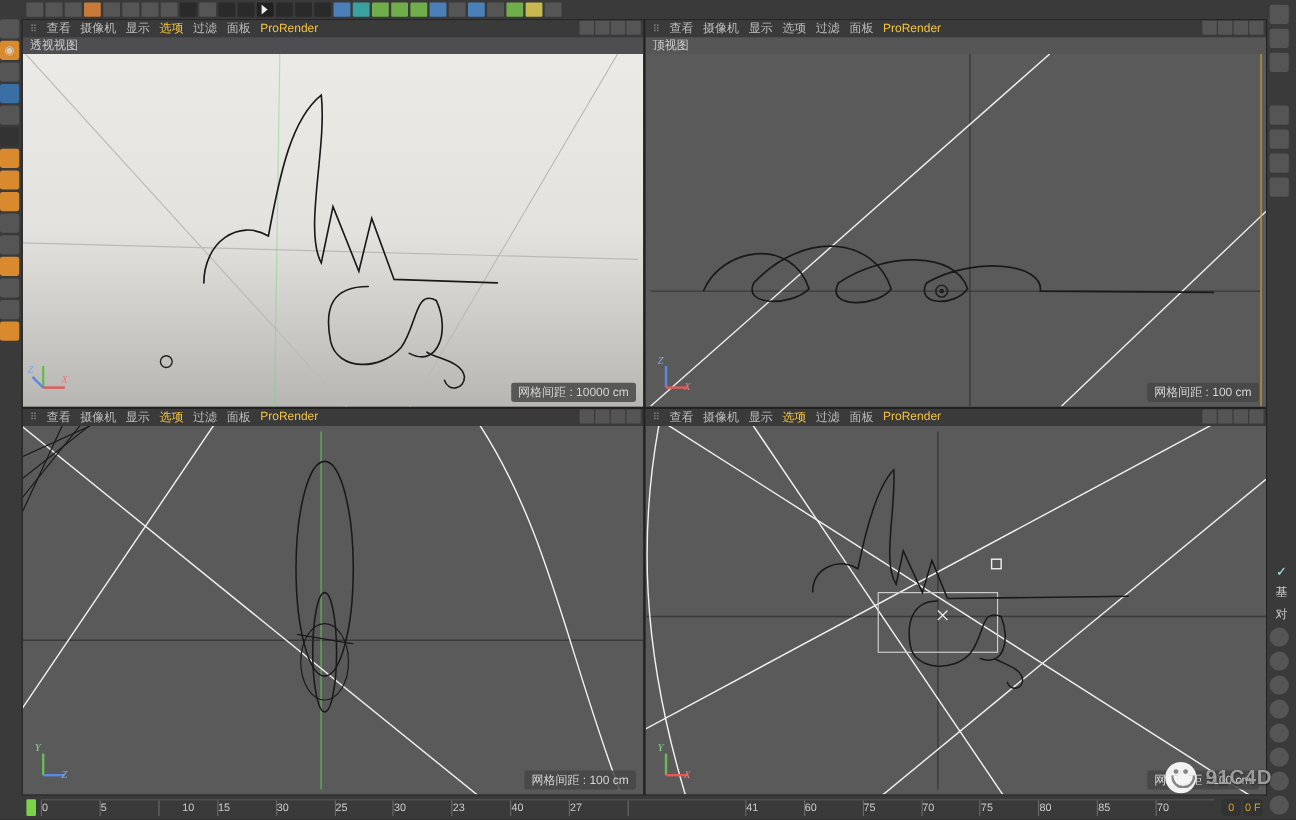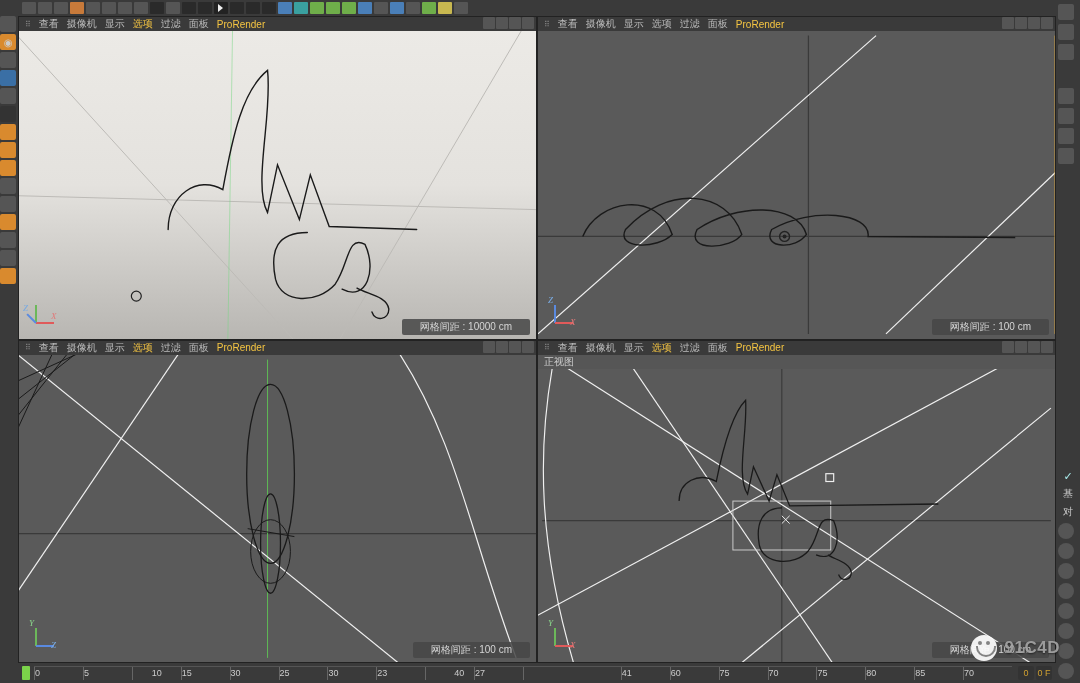--- a/index.html
+++ b/index.html
@@ -35,21 +35,21 @@
 .vp-title.dark{background:#4d4d52}
 .vp-canvas{flex:1;position:relative;overflow:hidden}
 .vp-canvas.persp{background:linear-gradient(180deg,#eceae6 0%,#e4e2de 50%,#b8b6b2 100%)}
 .vp-canvas.ortho{background:#5a5a5a}
 .axis-widget{position:absolute;left:6px;bottom:6px;width:40px;height:40px}
 .axis-widget .ax{position:absolute;left:10px;bottom:10px;width:2px;height:18px;transform-origin:bottom center}
 .ax-y{background:#6cb85a}
 .ax-x{background:#e05a5a;transform:rotate(90deg)}
 .ax-z{background:#5a8ae0;transform:rotate(-45deg) scaleY(.7)}
 .axis-widget .lbl{position:absolute;font-size:9px;font-family:serif;font-style:italic}
-.grid-info{position:absolute;right:6px;bottom:4px;background:rgba(70,70,70,.85);color:#d5d5d5;font-size:10px;padding:1px 18px;border-radius:2px}
+.grid-info{position:absolute;right:6px;bottom:4px;background:rgba(70,70,70,.85);color:#d5d5d5;font-size:10px;padding:1px 6px;border-radius:2px}
 .timeline{height:20px;background:#3a3a3a;display:flex;align-items:center;padding:0 4px;position:relative}
 .tl-mark{width:8px;height:14px;background:#7bd34a;border-radius:1px;margin-right:4px}
 .tl-scale{flex:1;position:relative;height:14px;background:#3a3a3a;border-top:1px solid #555}
 .tl-tick{position:absolute;bottom:0;top:0;width:30px;text-align:left;color:#ccc;font-size:9px;padding-top:1px;border-left:1px solid #666}
 .tl-end{display:flex;gap:2px;align-items:center;margin-left:6px}
 .tl-end div{width:16px;height:14px;background:#333;color:#d0a030;font-size:9px;display:flex;align-items:center;justify-content:center;border-radius:2px}
 .watermark{position:absolute;right:20px;bottom:22px;display:flex;align-items:center;gap:8px;opacity:.92;z-index:50}
 .wm-icon{width:26px;height:26px;background:#fff;border-radius:50%;position:relative}
 .wm-icon:before{content:"";position:absolute;left:7px;top:6px;width:4px;height:4px;background:#888;border-radius:50%}
 .wm-icon:after{content:"";position:absolute;left:5px;top:11px;width:16px;height:9px;border:2px solid #888;border-radius:0 0 14px 14px;border-top:none}
@@ -124,20 +124,21 @@
           <span>过滤</span>
           <span>面板</span>
           <span class="pro">ProRender</span>
           <div class="vp-icons">
             <div></div>
             <div></div>
             <div></div>
             <div></div>
           </div>
         </div>
+        <div class="vp-title dark">透视视图</div>
         <div class="vp-canvas persp">
           <svg class="scene" viewBox="0 0 520 300">
             <path d="M-40 160 L520 175" stroke="#bcbab6" stroke-width="1" fill="none"></path>
             <path d="M-20 -20 L280 310" stroke="#bcbab6" stroke-width="1" fill="none"></path>
             <path d="M520 -30 L320 310" stroke="#bcbab6" stroke-width="1" fill="none"></path>
             <path d="M210 310 L215 -20" stroke="rgba(116,214,128,0.5)" stroke-width="1"></path>
             <circle cx="118" cy="262" r="5" stroke="#222" stroke-width="1.2" fill="none"></circle>
             <path d="M150 195 
                      C150 160 180 140 205 155 
                      C215 100 225 55 250 35 
@@ -171,20 +172,21 @@
           <span>过滤</span>
           <span>面板</span>
           <span class="pro">ProRender</span>
           <div class="vp-icons">
             <div></div>
             <div></div>
             <div></div>
             <div></div>
           </div>
         </div>
+        <div class="vp-title">顶视图</div>
         <div class="vp-canvas ortho">
           <svg class="scene" viewBox="0 0 520 300">
             <line x1="0" y1="202" x2="520" y2="202" stroke="#3a3a3a" stroke-width="1.2"></line>
             <line x1="272" y1="0" x2="272" y2="300" stroke="#3a3a3a" stroke-width="1.2"></line>
             <line x1="0" y1="300" x2="340" y2="0" stroke="#f0f0f0" stroke-width="1.2"></line>
             <line x1="350" y1="300" x2="560" y2="100" stroke="#f0f0f0" stroke-width="1.2"></line>
             <line x1="520" y1="0" x2="520" y2="300" stroke="#d0a040" stroke-width="1"></line>
             <circle cx="248" cy="202" r="5" stroke="#222" stroke-width="1.4" fill="none"></circle>
             <circle cx="248" cy="202" r="2" fill="#222"></circle>
             <path d="M45 202 
@@ -260,21 +262,20 @@
           <span>过滤</span>
           <span>面板</span>
           <span class="pro">ProRender</span>
           <div class="vp-icons">
             <div></div>
             <div></div>
             <div></div>
             <div></div>
           </div>
         </div>
-        <div class="vp-title">正视图</div>
         <div class="vp-canvas ortho">
           <svg class="scene" viewBox="0 0 520 300">
             <line x1="0" y1="155" x2="520" y2="155" stroke="#3a3a3a" stroke-width="1.2"></line>
             <line x1="245" y1="0" x2="245" y2="300" stroke="#3a3a3a" stroke-width="1.2"></line>
             <line x1="-20" y1="260" x2="520" y2="-30" stroke="#f0f0f0" stroke-width="1.2"></line>
             <line x1="-20" y1="-30" x2="530" y2="320" stroke="#f0f0f0" stroke-width="1.2"></line>
             <line x1="80" y1="-20" x2="310" y2="320" stroke="#f0f0f0" stroke-width="1.2"></line>
             <line x1="520" y1="40" x2="180" y2="320" stroke="#f0f0f0" stroke-width="1.2"></line>
             <path d="M12 -10 C-5 80 -5 180 35 310" stroke="#f0f0f0" stroke-width="1.2" fill="none"></path>
             <rect x="195" y="135" width="100" height="50" stroke="#ccc" stroke-width="1" fill="none"></rect>
@@ -304,21 +305,21 @@
       <div class="tl-mark"></div>
       <div class="tl-scale" id="tl-scale">
           <div class="tl-tick" style="left: 0%;">0</div>
           <div class="tl-tick" style="left: 5%;">5</div>
           <div class="tl-tick" style="left: 10%; text-align: right;">10</div>
           <div class="tl-tick" style="left: 15%;">15</div>
           <div class="tl-tick" style="left: 20%;">30</div>
           <div class="tl-tick" style="left: 25%;">25</div>
           <div class="tl-tick" style="left: 30%;">30</div>
           <div class="tl-tick" style="left: 35%;">23</div>
-          <div class="tl-tick" style="left: 40%; padding-left: 28px;">40</div>
+          <div class="tl-tick" style="left: 40%;">40</div>
           <div class="tl-tick" style="left: 45%;">27</div>
           <div class="tl-tick" style="left: 50%;"></div>
           <div class="tl-tick" style="left: 55%; margin-top: 31px;">50</div>
           <div class="tl-tick" style="left: 60%;">41</div>
           <div class="tl-tick" style="left: 65%;">60</div>
           <div class="tl-tick" style="left: 70%;">75</div>
           <div class="tl-tick" style="left: 75%;">70</div>
           <div class="tl-tick" style="left: 80%;">75</div>
           <div class="tl-tick" style="left: 85%;">80</div>
           <div class="tl-tick" style="left: 90%;">85</div>

